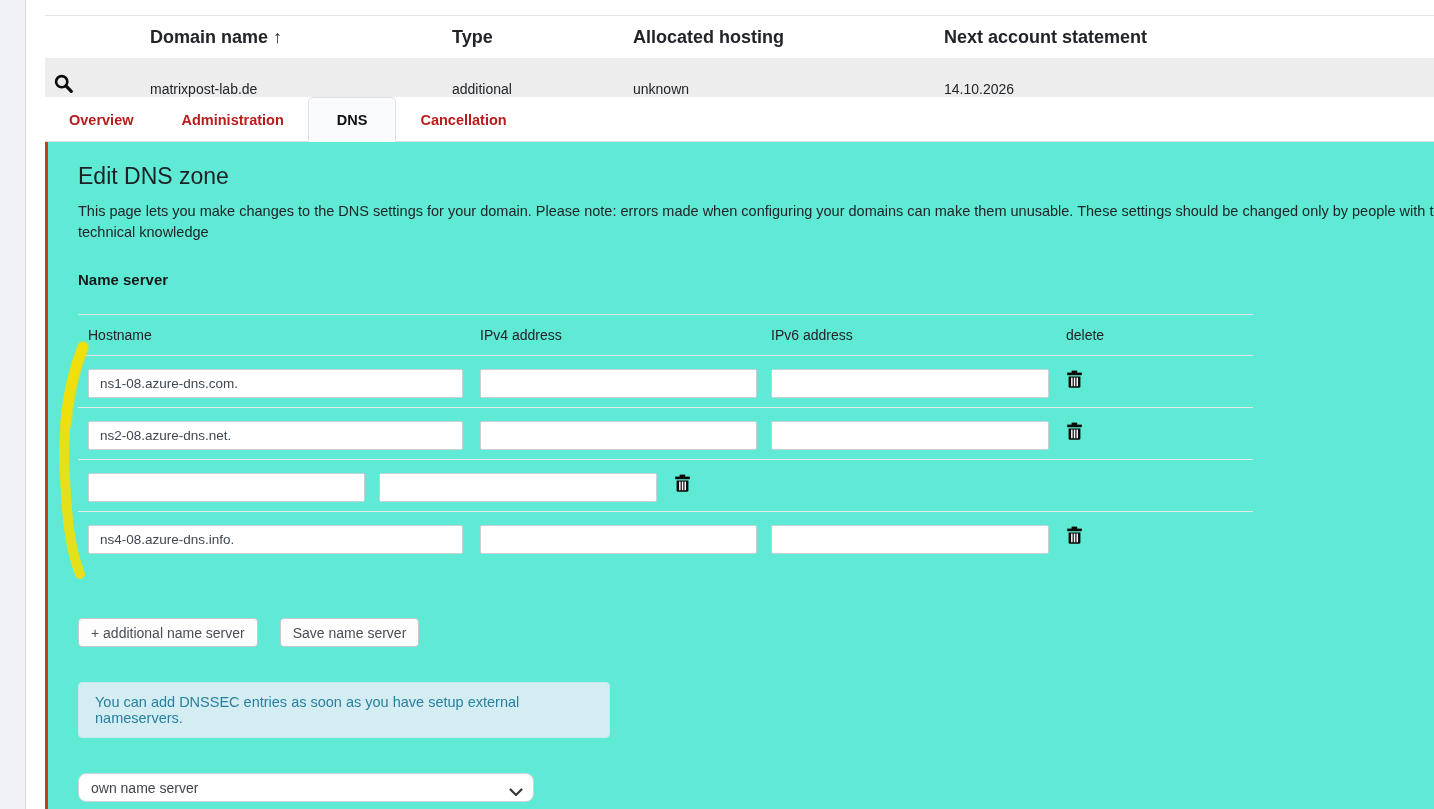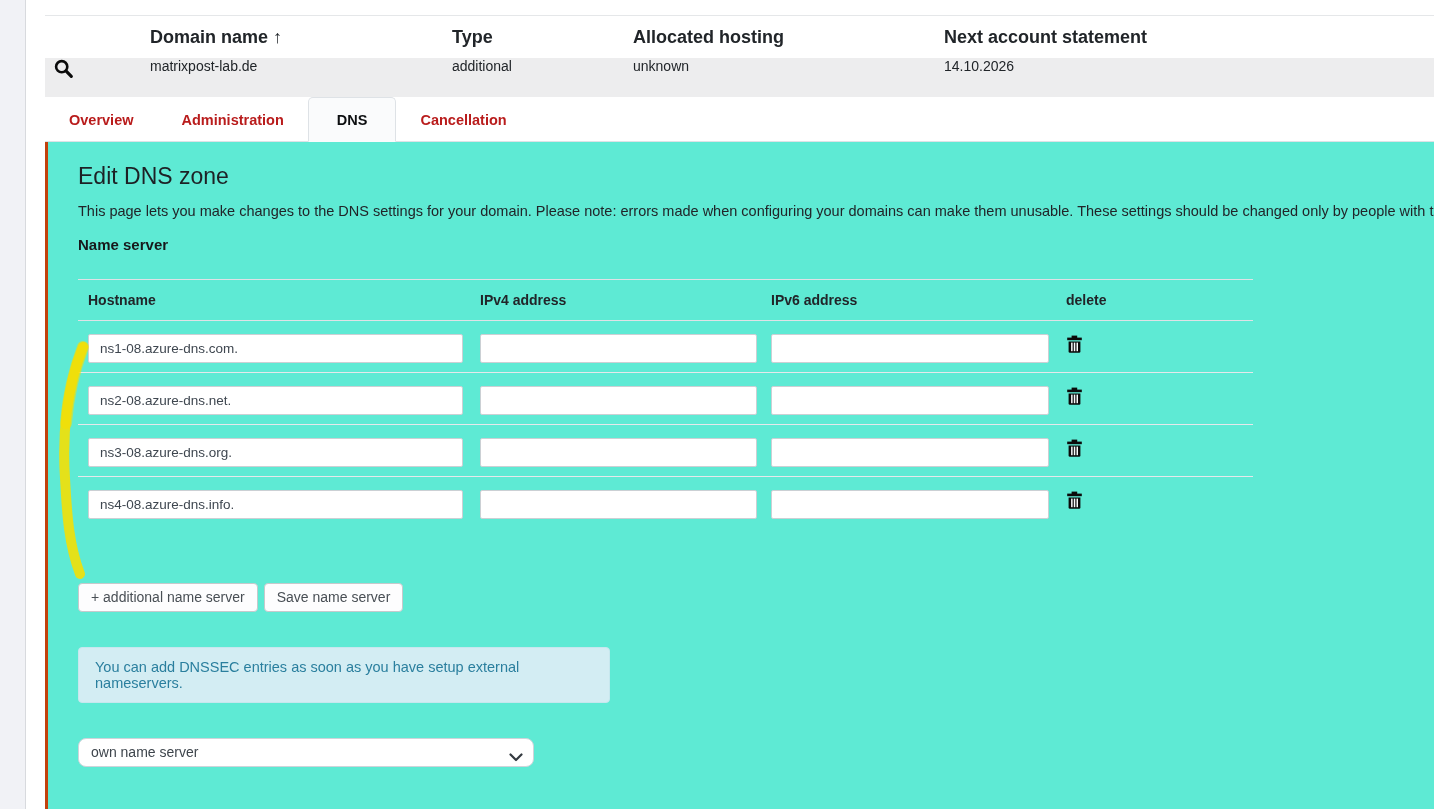--- a/index.html
+++ b/index.html
@@ -13,21 +13,21 @@
   .left-strip {
     position: absolute; left: 0; top: 0; width: 26px; height: 809px;
     background: #f1f2f6; border-right: 1px solid #d8dade; z-index: 2;
   }
   .main { margin-left: 45px; }
   .top-spacer { height: 15px; }
 
   
   .domain-table { border-top: 1px solid #e5e7e9; }
   .dt-header { display: flex; height: 42px; align-items: center; font-weight: 700; font-size: 18px; }
-  .dt-row { display: flex; height: 39px; align-items: flex-start; background: #ededee; font-size: 14px; }
+  .dt-row { display: flex; height: 39px; align-items: flex-end; background: #ededee; font-size: 14px; }
   .col-icon { width: 105px; padding-left: 8px; display: flex; align-items: center; }
   .col-domain { width: 302px; }
   .col-type { width: 181px; }
   .col-hosting { width: 311px; }
   .col-statement { flex: 1; }
   .search-btn { background: none; border: none; cursor: pointer; display: flex; align-items: center; padding: 0; }
 
   
   .tabs { display: flex; height: 45px; border-bottom: 1px solid #dee2e6; background: #ffffff; }
   .tab {
@@ -46,41 +46,41 @@
   
   .panel {
     background: #5eead4;
     border-left: 3px solid #c2410c;
     min-height: 668px;
     padding: 21px 0 16px 30px;
     position: relative;
   }
   .page-title { font-size: 23px; font-weight: 400; color: #1d2125; margin-bottom: 11px; }
   .desc-line { font-size: 14.5px; line-height: 20.5px; color: #212529; white-space: nowrap; }
-  .section-title { margin-top: 14px; font-size: 15px; font-weight: 700; color: #17191b; }
+  .section-title { margin-top: 29px; font-size: 15px; font-weight: 700; color: #17191b; }
 
   .ns-table { width: 1175px; margin-top: 26px; border-top: 1px solid #dfe2e6; }
-  .ns-header { display: flex; height: 41px; align-items: center; border-bottom: 1px solid #dfe2e6; font-weight: 700; font-size: 14px; }
+  .ns-header { display: flex; height: 41px; align-items: center; border-bottom: 1px solid #dfe2e6; font-weight: 400; font-size: 14px; }
   .ns-row { display: flex; height: 52px; align-items: flex-start; padding-top: 13px; border-bottom: 1px solid #e6e8eb; }
   .ns-row:last-child { border-bottom: none; }
   .nsc-host { width: 392px; padding-left: 10px; }
   .nsc-ipv4 { width: 293px; padding-left: 10px; }
   .nsc-ipv6 { width: 293px; padding-left: 8px; }
   .nsc-del  { width: 197px; padding-left: 10px; }
   .ns-input {
     height: 29px; border: 1px solid #cbd0d4; border-radius: 2px; background: #ffffff;
     padding: 0 11px; font-size: 13.5px; color: #3f4750;
     font-family: "Liberation Sans", sans-serif; outline: none;
   }
   .in-host { width: 375px; }
   .in-ipv4 { width: 277px; }
   .in-ipv6 { width: 278px; }
   .trash-btn { background: none; border: none; cursor: pointer; padding: 0; margin-top: 1px; display: flex; }
 
-  .btn-row { margin-top: 54px; display: flex; gap: 6px; }
+  .btn-row { margin-top: 54px; display: flex; gap: 22px; }
   .btn {
     height: 29px; padding: 0 12px;
     border: 1px solid #c6c9cc; border-radius: 4px;
     background: #fdfdfe; font-size: 14px; color: #494f55;
     font-family: "Liberation Sans", sans-serif; cursor: pointer;
   }
 
   .info-box {
     margin-top: 35px; width: 532px;
     background: #d3edf3; border: 1px solid #c7e7ee; border-radius: 4px;
@@ -135,20 +135,21 @@
   <div class="tabs">
     <button class="tab">Overview</button>
     <button class="tab">Administration</button>
     <button class="tab active">DNS</button>
     <button class="tab">Cancellation</button>
   </div>
 
   <div class="panel">
     <div class="page-title">Edit DNS zone</div>
     <div class="desc-line">This page lets you make changes to the DNS settings for your domain. Please note: errors made when configuring your domains can make them unusable. These settings should be changed only by people with the relevant</div>
+    <div class="desc-line">technical knowledge</div>
 
     <div class="section-title">Name server</div>
 
     <div class="ns-table">
       <div class="ns-header">
         <div class="nsc-host">Hostname</div>
         <div class="nsc-ipv4">IPv4 address</div>
         <div class="nsc-ipv6">IPv6 address</div>
         <div class="nsc-del">delete</div>
       </div>
@@ -187,21 +188,20 @@
                   <rect x="5.1" y="7.6" width="1.5" height="8.6" fill="#fafbfc"></rect>
                   <rect x="7.8" y="7.6" width="1.5" height="8.6" fill="#fafbfc"></rect>
                   <rect x="10.5" y="7.6" width="1.5" height="8.6" fill="#fafbfc"></rect>
                 </svg>
             </span>
           </button>
         </div>
       </div>
 
       <div class="ns-row">
-        <div class="nsc-host"><input class="ns-input in-host" value="ns3-08.azure-dns.org." style=""></div>
         <div class="nsc-ipv4"><input class="ns-input in-ipv4" style=""></div>
         <div class="nsc-ipv6"><input class="ns-input in-ipv6" style=""></div>
         <div class="nsc-del">
           <button class="trash-btn">
             <span>
               <svg width="17" height="18" viewBox="0 0 17 18">
                   <rect x="5.6" y="0.6" width="5.6" height="2.4" fill="#0b0b0b"></rect>
                   <rect x="1.2" y="2.6" width="14.6" height="2.6" fill="#0b0b0b"></rect>
                   <path d="M2.6 6.4 h11.8 v10 a1.4 1.4 0 0 1 -1.4 1.4 h-9 a1.4 1.4 0 0 1 -1.4 -1.4 Z" fill="#0b0b0b"></path>
                   <rect x="5.1" y="7.6" width="1.5" height="8.6" fill="#fafbfc"></rect>

